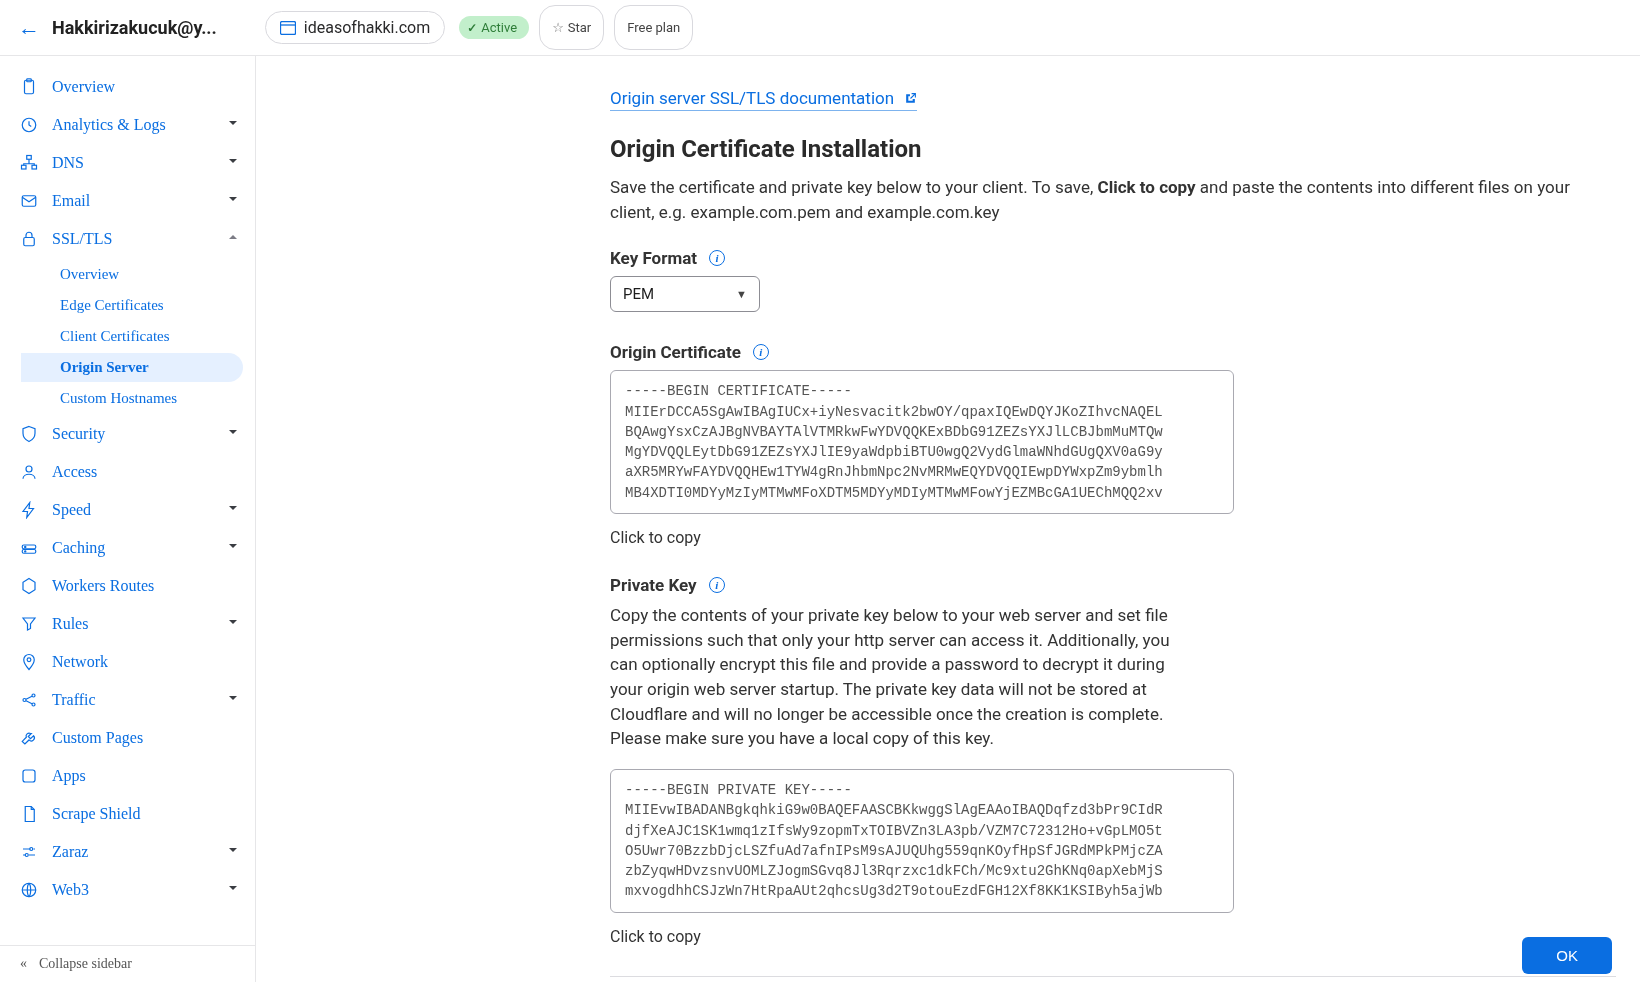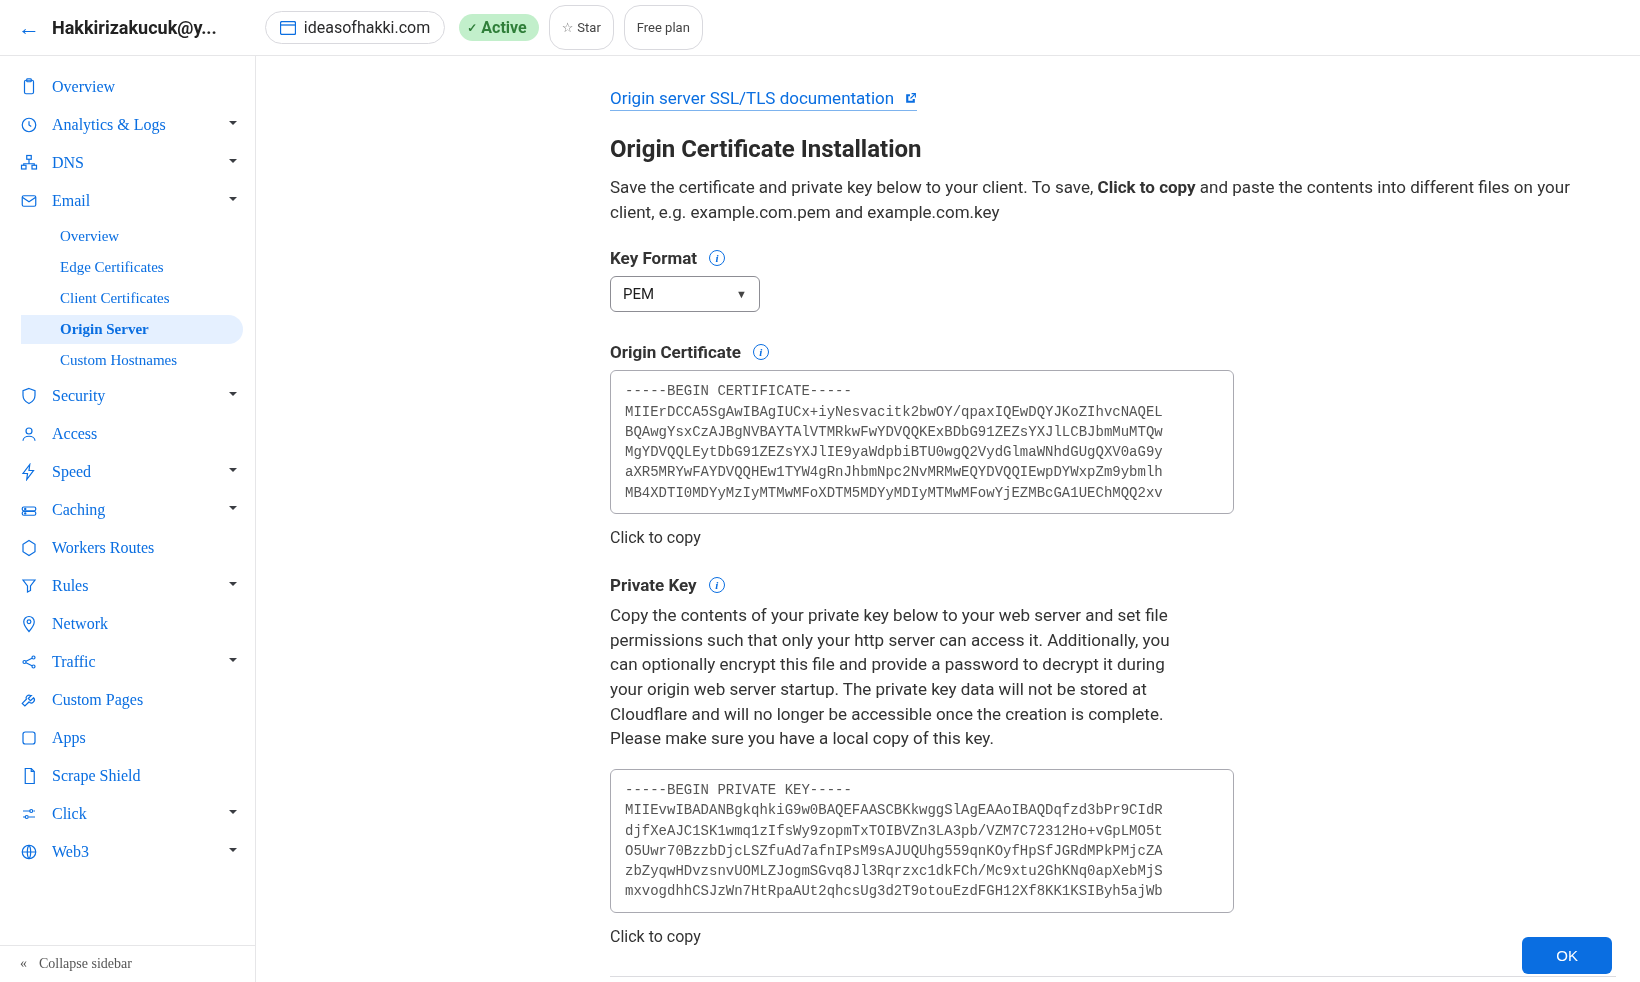--- a/index.html
+++ b/index.html
@@ -55,22 +55,22 @@
 .domain-pill .browser-icon svg { display:block; }
 .domain-pill span { font-size: 16px; color: #2a2a2b; }
 
 .status-pill {
   display: inline-flex;
   align-items: center;
   background: #c2efcb;
   color: #2f7e39;
   border-radius: 16px;
   padding: 4px 12px 4px 8px;
-  font-size: 16px;
-  font-weight: 700;
+  font-size: 13px;
+  font-weight: 400;
   gap: 4px;
   margin-right: 10px;
 }
 .status-pill::before { content: "✓"; font-size: 12px; font-weight: 700; }
 
 .chip {
   display: inline-flex;
   align-items: center;
   border: 1px solid #d9d9de;
   border-radius: 16px;
@@ -373,20 +373,34 @@
               <rect x="3" y="5" width="18" height="14" rx="2"></rect>
               <path d="M3 7l9 6 9-6"></path>
             </svg>
           </span>
           <span class="label">Email</span>
         </span>
         <span class="chev"><svg viewBox="0 0 12 12">
             <path d="M2 4l4 4 4-4z"></path>
           </svg></span>
       </div>
+      <div class="nav-item expanded">
+        <span class="left">
+          <span class="icon">
+            <svg viewBox="0 0 24 24">
+              <rect x="5" y="10" width="14" height="11" rx="2"></rect>
+              <path d="M8 10V7a4 4 0 018 0v3"></path>
+            </svg>
+          </span>
+          <span class="label">SSL/TLS</span>
+        </span>
+        <span class="chev"><svg viewBox="0 0 12 12">
+            <path d="M2 8l4-4 4 4z"></path>
+          </svg></span>
+      </div>
       <div class="nav-sub">
         <div class="sub-item">Overview</div>
         <div class="sub-item">Edge Certificates</div>
         <div class="sub-item">Client Certificates</div>
         <div class="sub-item active">Origin Server</div>
         <div class="sub-item">Custom Hostnames</div>
       </div>
       <div class="nav-item">
         <span class="left">
           <span class="icon">
@@ -523,21 +537,21 @@
       </div>
       <div class="nav-item">
         <span class="left">
           <span class="icon">
             <svg viewBox="0 0 24 24">
               <path d="M4 8h10M18 8h2M4 16h4M12 16h8"></path>
               <circle cx="15" cy="8" r="2"></circle>
               <circle cx="9" cy="16" r="2"></circle>
             </svg>
           </span>
-          <span class="label">Click</span>
+          <span class="label">Zaraz</span>
         </span>
         <span class="chev"><svg viewBox="0 0 12 12">
             <path d="M2 4l4 4 4-4z"></path>
           </svg></span>
       </div>
       <div class="nav-item">
         <span class="left">
           <span class="icon">
             <svg viewBox="0 0 24 24">
               <circle cx="12" cy="12" r="9"></circle>

